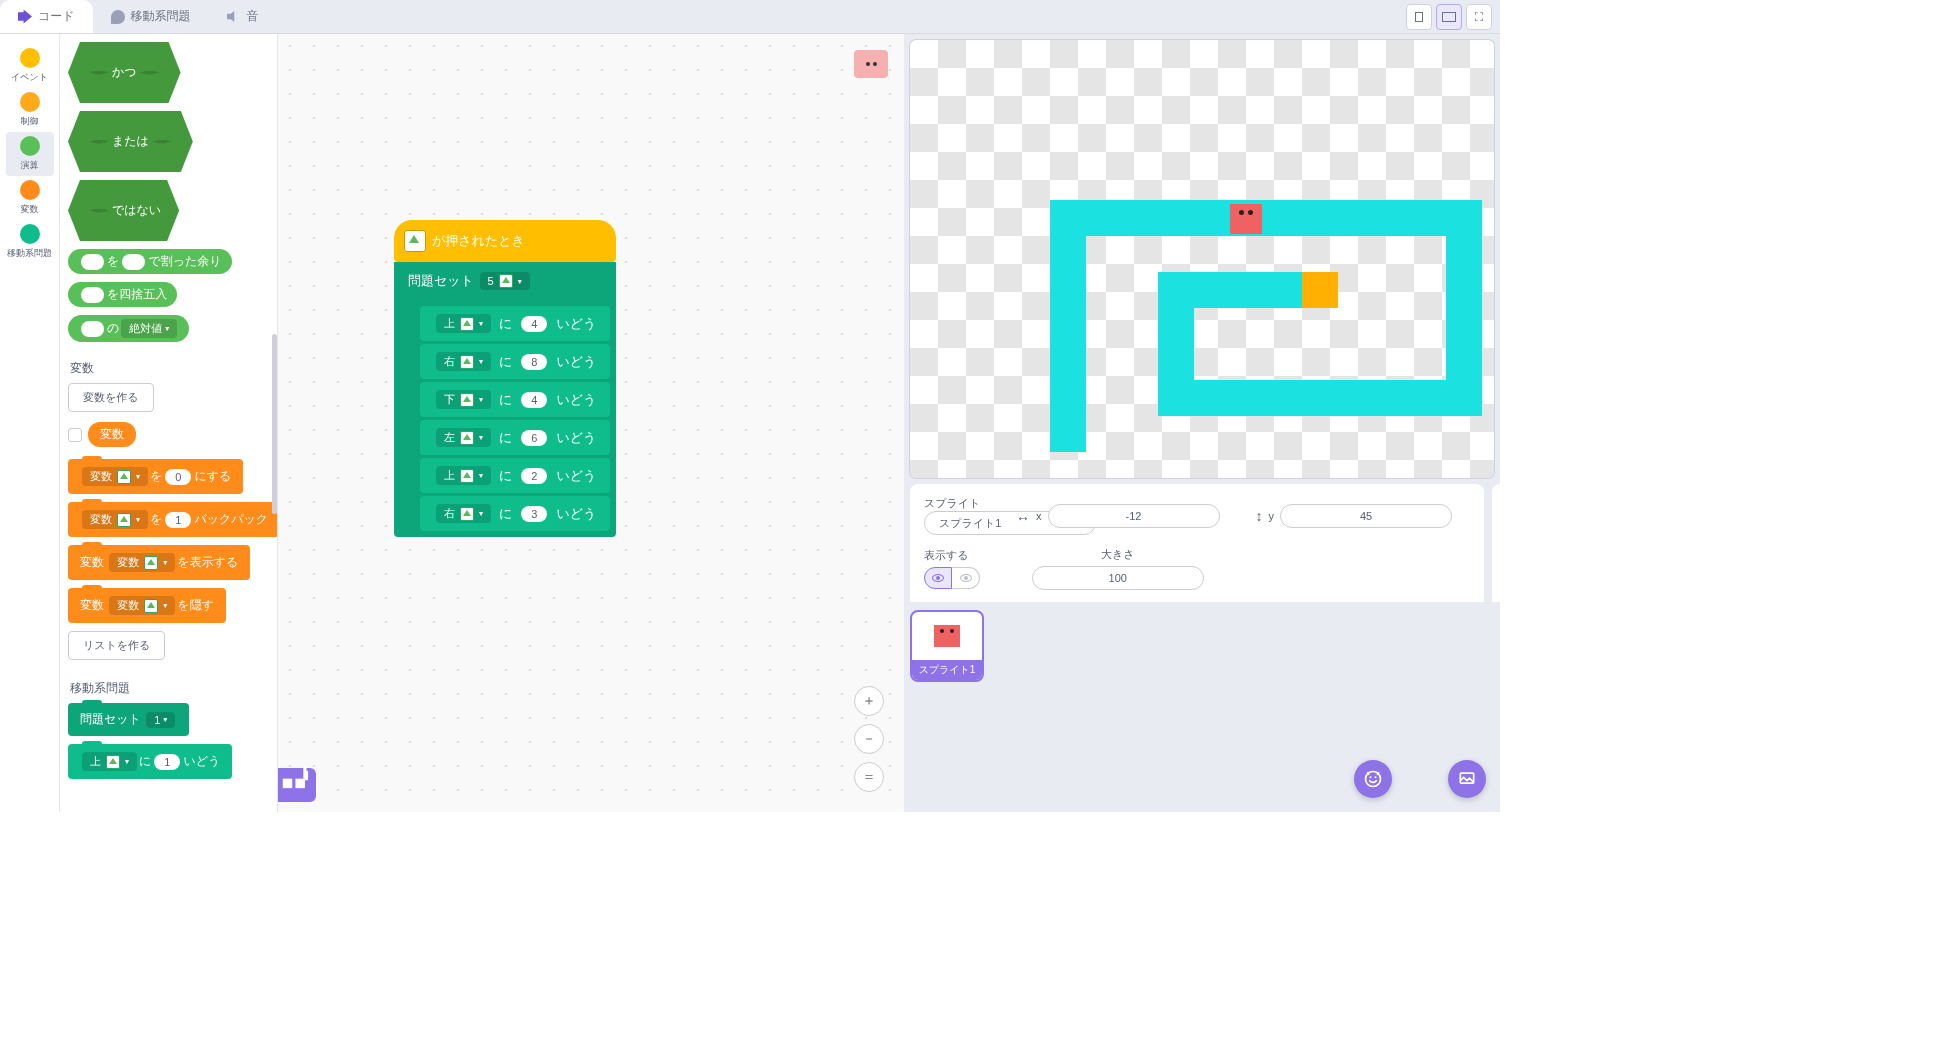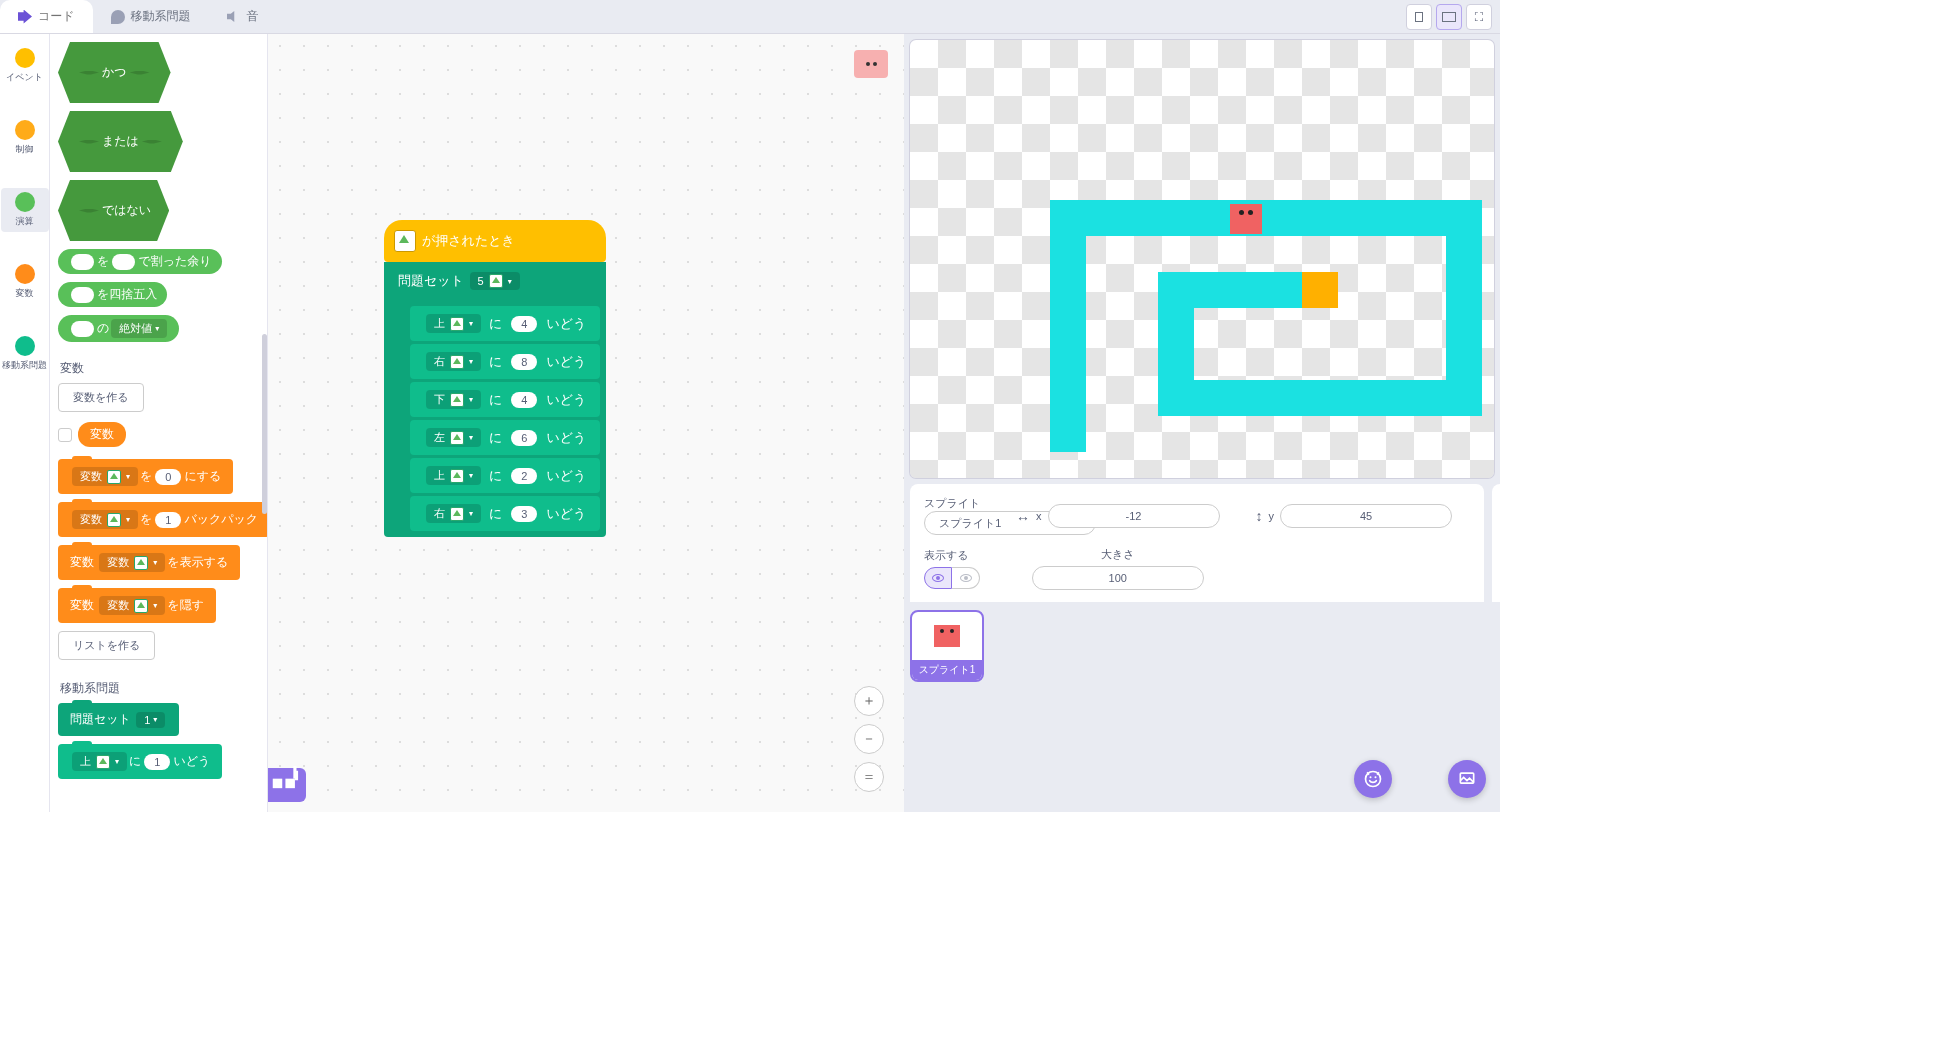--- a/index.html
+++ b/index.html
@@ -18,21 +18,21 @@
 
 .header-right { margin-left: auto; display: flex; align-items: center; gap: 10px; padding-right: 10px; }
 .flag { width: 18px; height: 18px; color: #4cbf56; }
 .stop { width: 14px; height: 14px; background: #e8a0a8; border-radius: 2px; }
 .view-btn { width: 26px; height: 26px; border: 1px solid #d0d0de; border-radius: 4px; display: flex; align-items: center; justify-content: center; background: #fff; cursor: pointer; }
 .view-btn.active { background: #eae6fb; border-color: #b5a8ee; }
 .view-glyph { width: 14px; height: 10px; border: 1.5px solid #6b7280; }
 
 
 .main { display: flex; flex: 1; min-height: 0; }
-.cat-col { width: 50px; background: #fff; border-right: 1px solid #e5e5ef; display: flex; flex-direction: column; align-items: center; gap: 28px; padding-top: 10px; }
+.cat-col { width: 60px; background: #fff; border-right: 1px solid #e5e5ef; display: flex; flex-direction: column; align-items: center; gap: 0; padding-top: 10px; }
 .cat { display: flex; flex-direction: column; align-items: center; gap: 3px; cursor: pointer; font-size: 9px; color: #575e75; width: 48px; padding: 4px 0; border-radius: 4px; }
 .cat.sel { background: #e9ebf2; }
 .cat-dot { width: 20px; height: 20px; border-radius: 50%; }
 
 .palette { width: 218px; background: #fff; border-right: 1px solid #e5e5ef; padding: 8px; overflow-y: auto; position: relative; }
 .pal-scroll { position: absolute; right: 0; top: 300px; width: 5px; height: 180px; background: #cfcfdb; border-radius: 3px; }
 
 .block { display: inline-flex; align-items: center; border-radius: 14px; padding: 4px 10px; color: #fff; margin-bottom: 8px; font-size: 12px; white-space: nowrap; }
 .block.hex { clip-path: polygon(12px 0,calc(100% - 12px) 0,100% 50%,calc(100% - 12px) 100%,12px 100%,0 50%); border-radius:0; padding:22px 18px; }
 .block.stack { border-radius: 4px; padding: 8px 12px; position: relative; }

